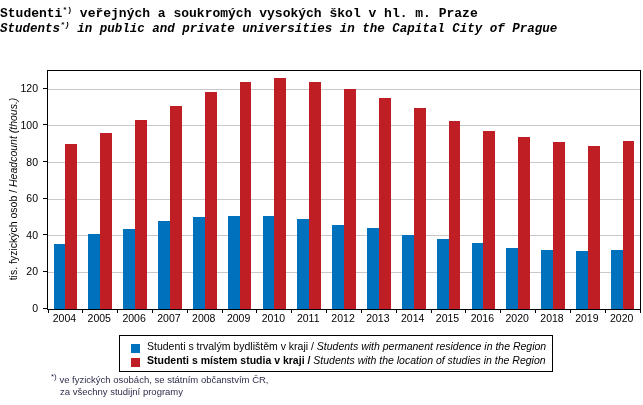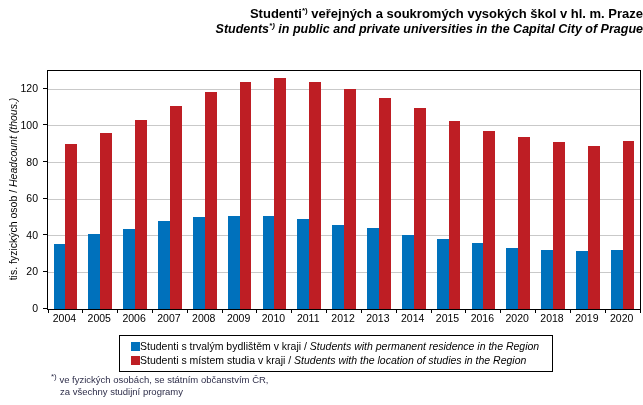--- a/index.html
+++ b/index.html
@@ -2,21 +2,21 @@
 <html><head>
 <meta charset="utf-8">
 <style>
   html,body { margin:0; padding:0; background:#fff; }
   .page {
     position:relative; width:643px; height:405px; background:#ffffff;
     font-family:"Liberation Sans", sans-serif; color:#000; overflow:hidden;
   }
   sup.mark { font-size:8px; vertical-align:super; line-height:0; }
 
-  .titles { position:absolute; top:6px; left:0; width:100%; text-align:right; }
+  .titles { position:absolute; top:6px; left:0; width:100%; text-align:left;font-family:Liberation Mono, monospace; }
   .title-line { font-size:13px; font-weight:bold; line-height:16px; }
   .subtitle-line { font-size:12.5px; font-weight:bold; font-style:italic; line-height:15px; }
 
   .source-block { position:absolute; left:380px; top:43px; font-size:10px; line-height:12px; }
   .source-en { font-style:italic; }
 
   .plot {
     position:absolute; left:47px; top:70px; width:592px; height:238px;
     border:1px solid #000; display:flex; background:#fff;
   }
@@ -38,21 +38,21 @@
 
   .xaxis { position:absolute; left:47px; top:312px; width:592px; display:flex; }
   .xaxis .year { flex:1 1 0; text-align:center; font-size:10.5px; }
 
   .legend {
     position:absolute; left:119px; top:335px; width:434px; height:37px;
     border:1px solid #000; box-sizing:border-box;
     display:flex; flex-direction:column; justify-content:center; gap:1px;
     padding-left:11px; background:#fff;
   }
-  .legend-row { display:flex; align-items:center; font-size:10.5px; line-height:13px; }
+  .legend-row { display:flex; align-items:flex-end; gap:7px; font-size:10.5px; line-height:13px; }
   .legend-swatch { width:9px; height:9px; flex:0 0 auto; }
   .legend-en { font-style:italic; }
 
   .footnote { position:absolute; top:374px; font-size:9.5px; line-height:12px; color:#2e2e4a; }
   .fn-left { left:12px;margin-left:39px; }
   .fn-right { left:388px; font-style:italic; }
   .fn-line2 { margin-left:9px; }
 </style>
 </head>
 <body>
@@ -199,21 +199,21 @@
       <div class="year">2020</div>
     </div>
 
   <div class="legend">
       <div class="legend-row">
         <div class="legend-swatch" style="background: rgb(0, 113, 188);"></div>
         <div class=""><div class="" style="display: inline;">Studenti s trvalým bydlištěm v kraji / </div><div class="legend-en" style="display: inline;">Students with permanent residence in the Region</div></div>
       </div>
       <div class="legend-row">
         <div class="legend-swatch" style="background: rgb(190, 30, 36);"></div>
-        <div class=""><div class="" style="display: inline;">Studenti s místem studia v kraji / </div><div class="legend-en" style="display: inline; margin-top: 24px;">Students with the location of studies in the Region</div></div>
+        <div class=""><div class="" style="display: inline; font-weight: bold;">Studenti s místem studia v kraji / </div><div class="legend-en" style="display: inline; margin-top: 24px;">Students with the location of studies in the Region</div></div>
       </div>
     </div>
 
   <div class="footnote fn-left">
     <div><sup class="mark">*)</sup> <span>ve fyzických osobách, se státním občanstvím ČR,</span></div>
     <div class="fn-line2">za všechny studijní programy</div>
   </div>
 
 
 </div>

